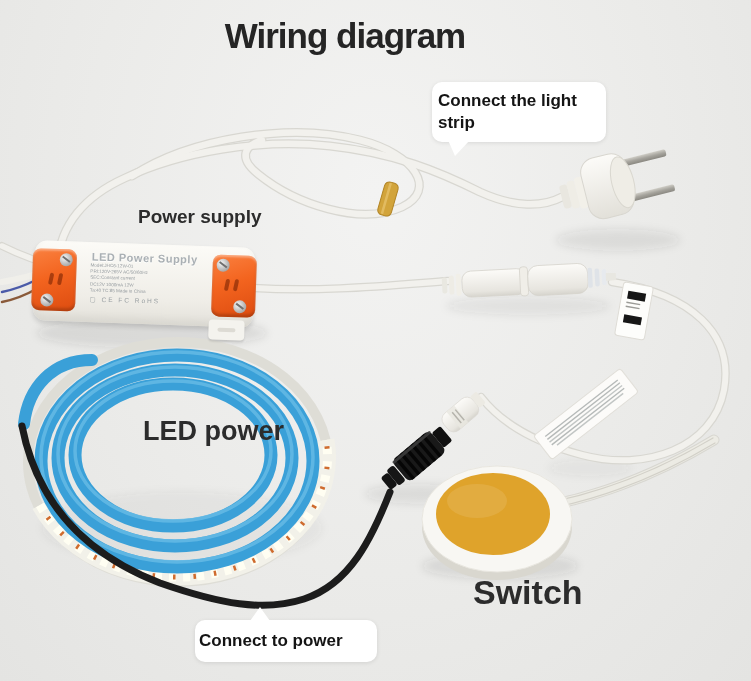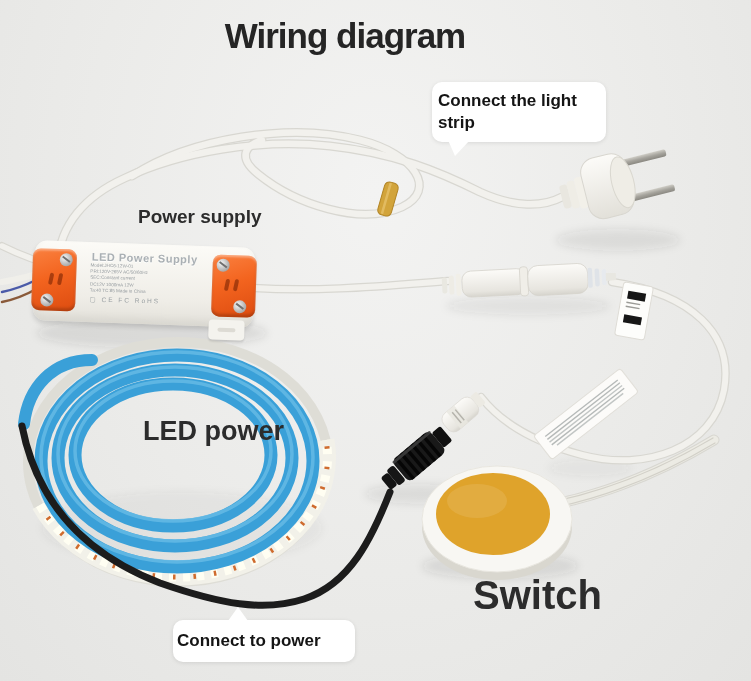--- a/index.html
+++ b/index.html
@@ -11,29 +11,29 @@
   .stage *{box-sizing:border-box;}
   svg.scene{position:absolute;left:0;top:0;}
 
   .page-title{
     position:absolute;left:150px;top:16px;width:390px;text-align:center;
     font-size:35px;font-weight:bold;letter-spacing:-1px;color:#252525;white-space:nowrap;
   }
   .plain-label{position:absolute;font-weight:bold;color:#2c2c2c;white-space:nowrap;}
   #lbl-power{left:102px;top:206px;font-size:19px;margin-left:36px;}
   #lbl-strip{left:143px;top:416px;font-size:27px;}
-  #lbl-switch{left:473px;top:573px;font-size:40px;}
+  #lbl-switch{left:473px;top:573px;font-size:34px;}
 
   .callout{
     position:absolute;background:#ffffff;border-radius:10px;
     font-weight:bold;font-size:17px;line-height:1.3;color:#141414;
     box-shadow:0 1px 4px rgba(0,0,0,.10);padding:8px 6px;
   }
   #callout-top{left:432px;top:82px;width:174px;}
-  #callout-bottom{left:173px;top:620px;width:182px;padding:10px 4px;}
+  #callout-bottom{left:195px;top:620px;width:182px;padding:10px 4px;}
   .tail{position:absolute;width:0;height:0;}
   #callout-top .tail{left:16px;bottom:-14px;border-left:7px solid transparent;border-right:15px solid transparent;border-top:16px solid #fff;}
   #callout-bottom .tail{left:55px;top:-13px;border-left:10px solid transparent;border-right:10px solid transparent;border-bottom:14px solid #fff;}
 
   
   .psu{
     position:absolute;left:34px;top:244px;width:220px;height:80px;border-radius:12px;
     background:linear-gradient(#fcfbf7,#efede7 70%,#e3e1da);
     box-shadow:0 3px 5px rgba(0,0,0,.14), inset 0 -5px 8px rgba(0,0,0,.05);
     transform:rotate(2deg);

